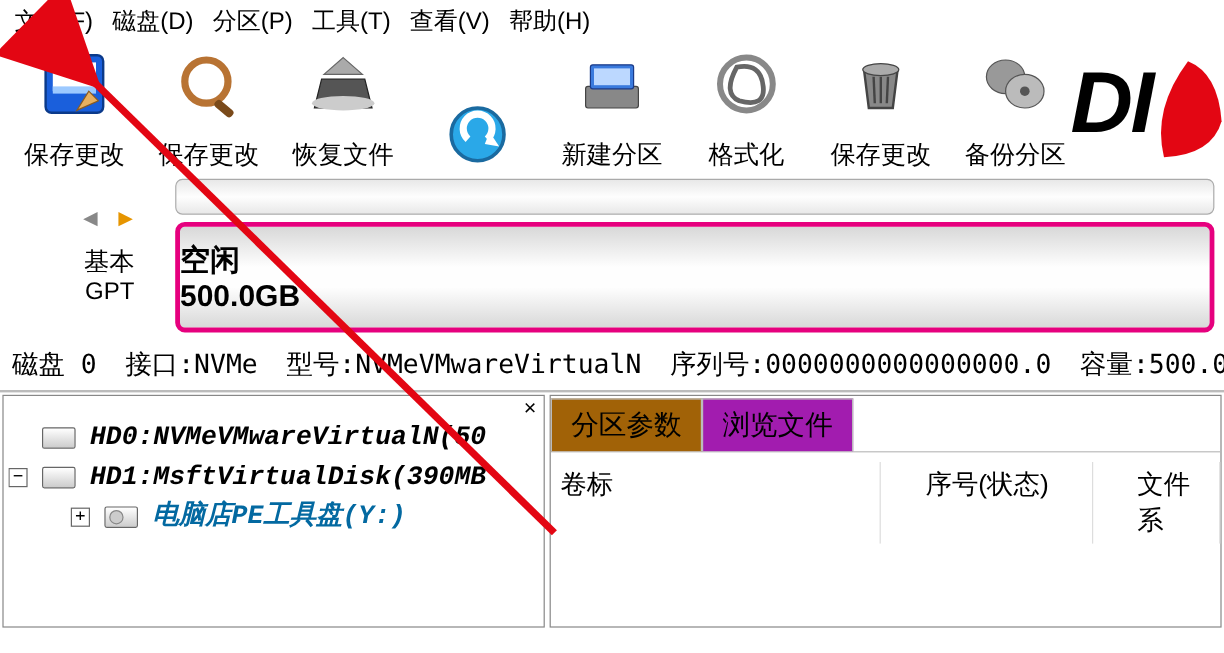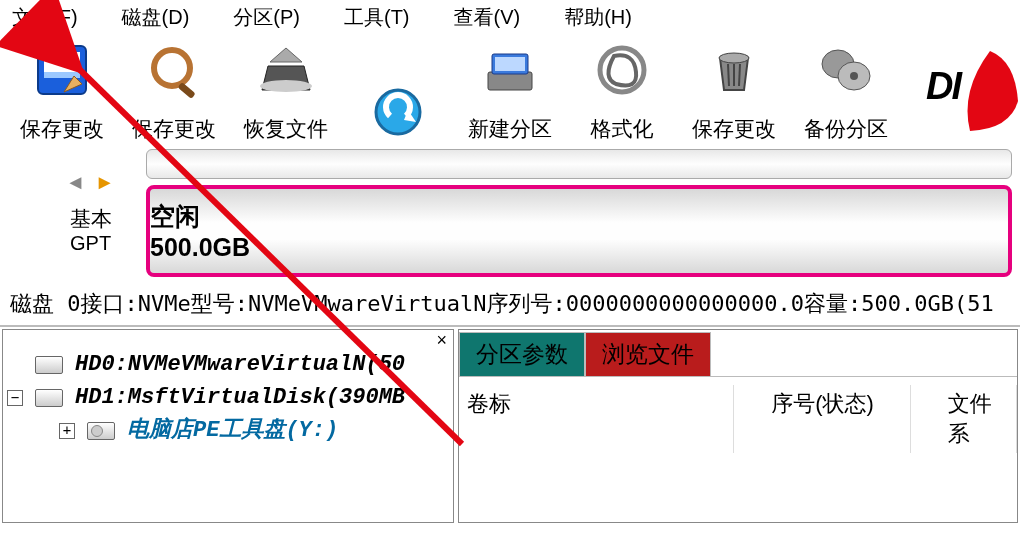--- a/index.html
+++ b/index.html
@@ -1,48 +1,48 @@
 <!DOCTYPE html>
 <html><head>
 <meta charset="utf-8">
 <style>
 * { box-sizing: border-box; margin: 0; padding: 0; }
 body { font-family: "Microsoft YaHei", SimSun, sans-serif; font-size: 18px; background: #fff; width: 1020px; height: 544px; overflow: hidden; position: relative; }
-.menubar { display: flex; gap: 44px; padding: 4px 12px; font-size: 20px; }
+.menubar { display: flex; gap: 16px; padding: 4px 12px; font-size: 20px; }
 .menubar span { cursor: default; }
 .toolbar { display: flex; align-items: flex-end; padding: 4px 6px 2px 6px; position: relative; }
 .toolbar-item { display: flex; flex-direction: column; align-items: center; width: 112px; }
 .toolbar-item .icon-box { width: 62px; height: 62px; display: flex; align-items: center; justify-content: center; }
 .toolbar-item .lbl { font-size: 21px; margin-top: 14px; }
-.logo { position: absolute; right: 0; top: 6px; font-family: Arial, sans-serif; font-size: 38px; font-weight: 900; font-style: italic; letter-spacing: -2px; display: flex; align-items: center; }
+.logo { position: absolute; right: 0; top: 6px; font-family: Arial, sans-serif; font-size: 72px; font-weight: 900; font-style: italic; letter-spacing: -2px; display: flex; align-items: center; }
 .diskbar-wrap { display: flex; align-items: center; padding: 4px 0 6px 36px; }
 .diskleft { display: flex; flex-direction: column; align-items: center; width: 110px; }
 .arrows { font-size: 20px; letter-spacing: 2px; margin-bottom: 12px; }
 .arrows .l { color: #888; }
 .arrows .r { color: #e69500; }
-.difo { text-align: left; font-size: 21px; line-height: 1.2; }
+.difo { text-align: right; font-size: 21px; line-height: 1.2; }
 .difo .sub { font-family: Liberation Sans, sans-serif; font-size: 20px; }
 .disk-rows { flex: 1; display: flex; flex-direction: column; gap: 6px; padding-right: 8px; }
 .small-bar { height: 30px; background: linear-gradient(#e8e8e8,#fefefe,#e8e8e8); border: 1px solid #aaa; border-radius: 6px; }
 .big-bar { height: 92px; border: 4px solid #e6007e; border-radius: 8px; background: linear-gradient(#d8d8d8,#fefefe 40%,#fefefe 60%,#d8d8d8); display: flex; flex-direction: column; align-items: flex-start; justify-content: center; font-size: 25px; font-weight: bold; }
-.info-line { padding: 6px 10px; font-family: "SimHei", monospace; font-size: 22px; display: flex; white-space: nowrap; overflow: hidden; }
+.info-line { padding: 6px 10px; font-family: "SimHei", monospace; font-size: 22px; display: flex; gap: 24px; white-space: nowrap; overflow: hidden; }
 .lower { display: flex; border-top: 2px solid #bbb; height: 200px; }
 .tree-pane { width: 452px; border: 1px solid #888; margin: 2px; position: relative; }
 .close-x { position: absolute; right: 6px; top: 0; font-size: 18px; font-family: Arial; cursor: pointer; }
 .tree { padding: 18px 4px 4px 4px; font-family: "Courier New", monospace; font-size: 22px; font-weight: bold; }
 .tree-row { display: flex; align-items: center; gap: 12px; white-space: nowrap; overflow: hidden; line-height: 1.5; font-style: italic; }
 .tree-row.child { padding-left: 52px; }
 .pm { display: inline-flex; width: 16px; height: 16px; border: 1px solid #666; font-size: 14px; align-items: center; justify-content: center; font-family: monospace; font-weight: normal; background: #fff; }
 .disk-ico { width: 28px; height: 18px; background: linear-gradient(#fff,#ccc); border: 1px solid #666; border-radius: 2px; display: inline-block; }
 .disk-ico.y::after { content:""; display:block; width:10px; height:10px; border-radius:50%; background:#ccc; border:1px solid #888; margin: 2px 0 0 3px; }
 .tree .pe { color: #0369a1; }
 .right-pane { flex: 1; border: 1px solid #888; margin: 2px; display: flex; flex-direction: column; }
 .tabs { display: flex; border-bottom: 1px solid #bbb; }
-.tab { padding: 6px 16px; font-size: 23px; border: 1px solid #bbb; border-bottom: none; background: #0f766e; margin-top: 2px; }
-.tab.inactive { background: #b91c1c; }
+.tab { padding: 6px 16px; font-size: 23px; border: 1px solid #bbb; border-bottom: none; background: #a16207; margin-top: 2px; }
+.tab.inactive { background: #a21caf; }
 .cols { display: flex; padding-top: 8px; font-size: 22px; gap: 29px; }
 .cols > div { border-right: 1px solid #ddd; padding: 4px 8px; }
 .cols .c1 { width: 300px; }
 .cols .c2 { width: 160px; }
 .annotation-arrow { position: absolute; left: 62px; top: 54px; pointer-events: none; z-index: 50; }
 svg { overflow: visible; }
 </style>
 </head>
 <body>
 

